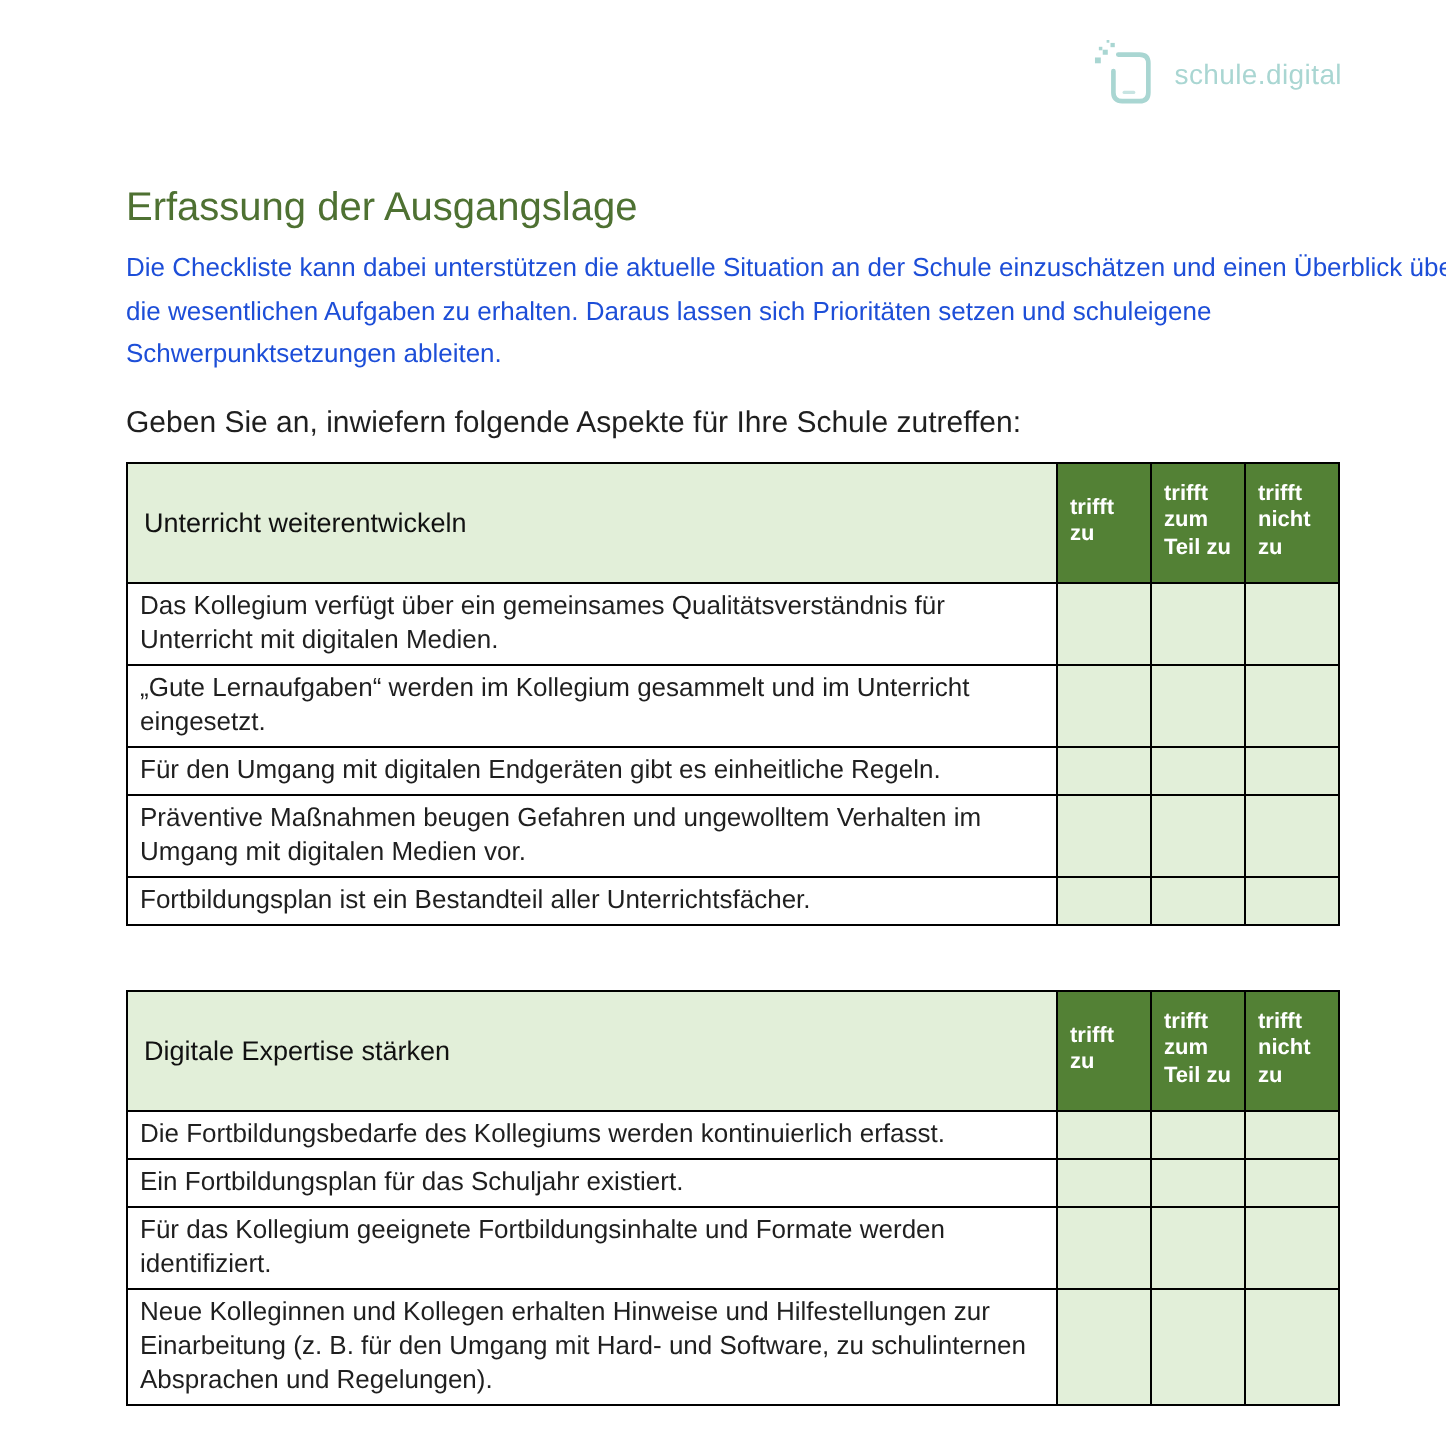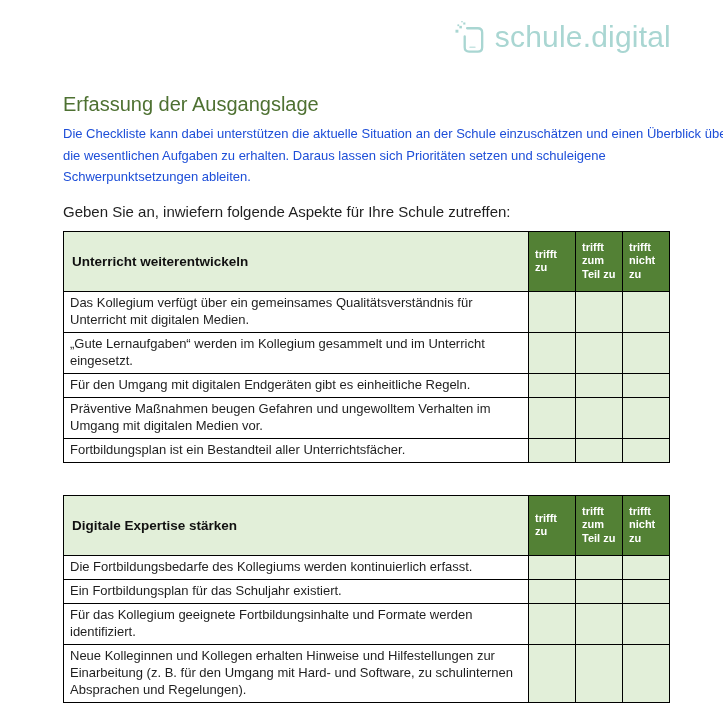--- a/index.html
+++ b/index.html
@@ -3,35 +3,35 @@
 <meta charset="utf-8">
 <style>
   html,body{margin:0;padding:0;background:#fff;}
   .page{
     position:relative;width:723px;height:728px;background:#ffffff;
     font-family:"Liberation Sans","DejaVu Sans",sans-serif;color:#212121;
     overflow:hidden;
   }
   
   .logo{position:absolute;top:20px;right:52px;display:flex;align-items:center;gap:7px;}
-  .logo .brand{font-size:30px;color:#a9d6d2;letter-spacing:.2px;}
+  .logo .brand{font-size:14px;color:#a9d6d2;letter-spacing:.2px;}
   
   .content{position:absolute;left:63px;top:93px;width:672px;}
   h1.title{
     margin:0 0 7px 0;font-size:20px;font-weight:400;color:#4e7132;
     font-family:"Liberation Sans","DejaVu Sans",sans-serif;
   }
   p.intro{margin:0 0 15px 0;font-size:13px;line-height:21.5px;color:#1d4ed8;}
   p.prompt{margin:0 0 11px 0;font-size:15px;line-height:17px;color:#1f1f1f;}
   
   table.checklist{border-collapse:collapse;table-layout:fixed;width:606px;margin:0 0 32px 0;}
   table.checklist:last-child{margin-bottom:0;}
   table.checklist td{border:1px solid #000;}
   td.cat{
-    background:#e2efd9;font-weight:bold;font-size:13.5px;color:#111;
+    background:#e2efd9;font-weight:normal;font-size:13.5px;color:#111;
     padding:4px 8px;height:51px;vertical-align:middle;margin-top:43px;
   }
   td.rh{
     background:#538135;color:#ffffff;font-weight:bold;font-size:11px;
     line-height:13.5px;padding:5px 4px 5px 6px;vertical-align:middle;
   }
   td.q{font-size:13px;line-height:17px;padding:2px 15px 4px 6px;vertical-align:top;color:#1f1f1f;}
   td.a{background:#e2efd9;}
 </style>
 </head>

